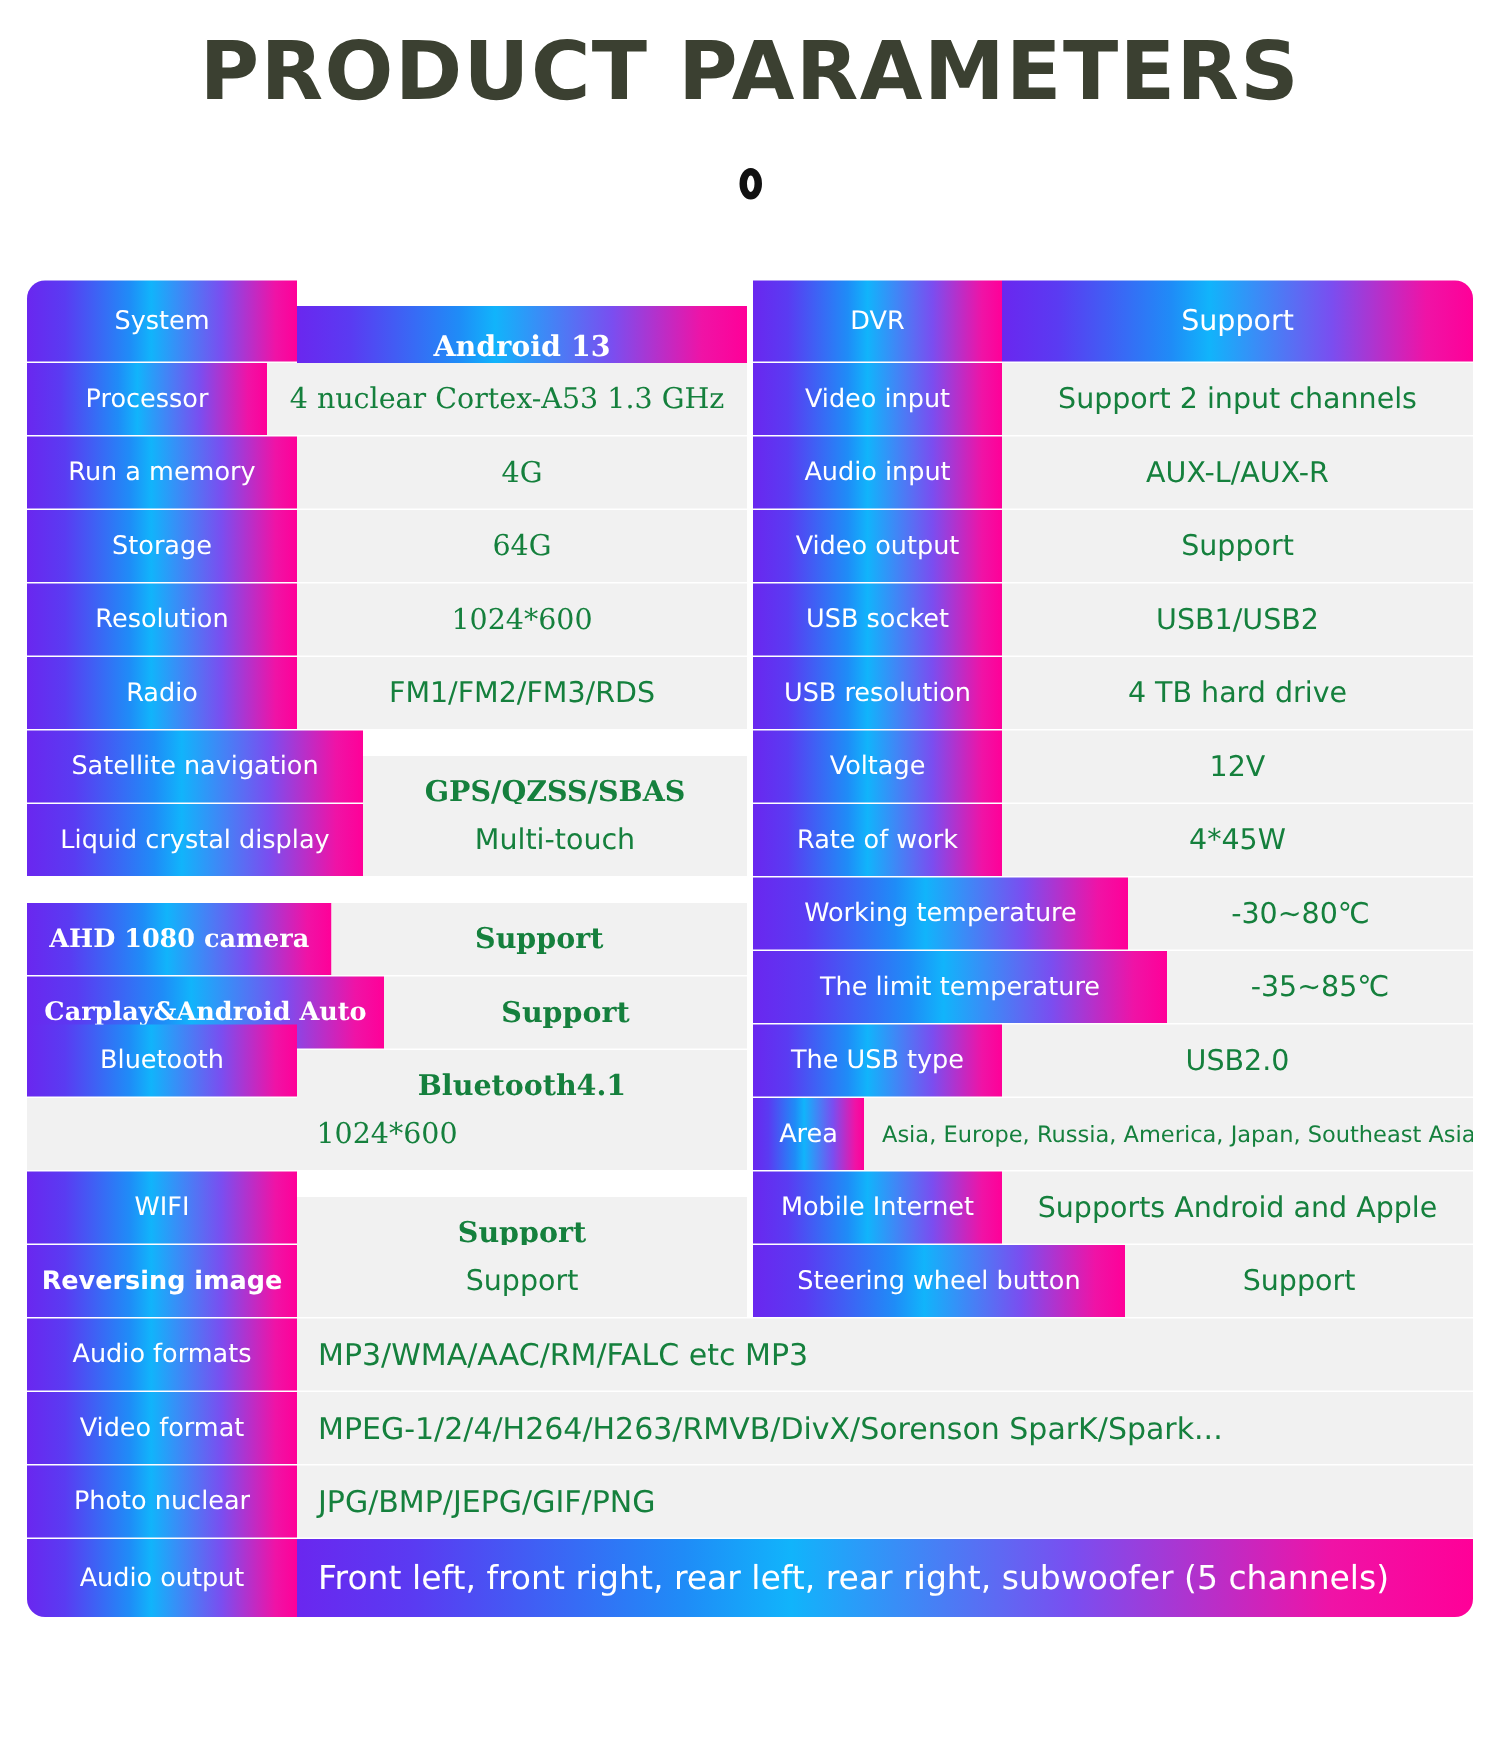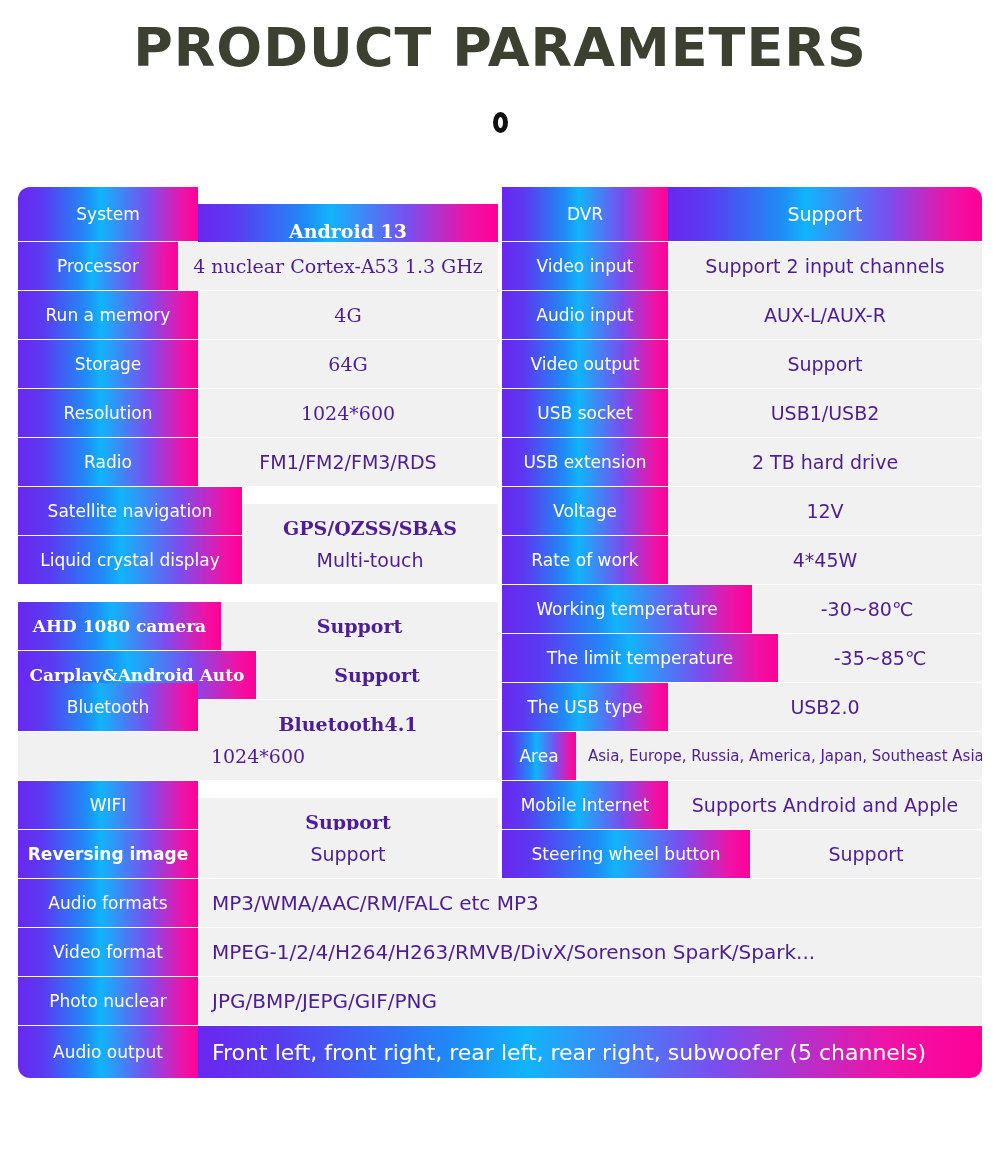--- a/index.html
+++ b/index.html
@@ -66,21 +66,21 @@
     box-sizing:border-box;
     padding:0 6px;
     white-space:nowrap;
     overflow:hidden;
   }
   .val{
     flex:1 1 auto;
     height:100%;
     display:flex;align-items:center;justify-content:center;
     background:#f1f1f1;
-    color:#4c1d95;
+    color:#15803d;
     font-size:19px;
     box-sizing:border-box;
     padding:0 8px;
     white-space:nowrap;
     overflow:hidden;
   }
 
   
   .sans{font-family:"DejaVu Sans", sans-serif;}
   .serif{font-family:"DejaVu Serif", serif;}
@@ -180,22 +180,22 @@
         <div class="val sans">USB1/USB2</div>
       </div>
     </div>
 
     <div class="row">
       <div class="half left">
         <div class="lab sans" style="width:180px">Radio</div>
         <div class="val sans">FM1/FM2/FM3/RDS</div>
       </div>
       <div class="half right">
-        <div class="lab sans" style="width:166px">USB extension</div>
-        <div class="val sans">2 TB hard drive</div>
+        <div class="lab sans" style="width:166px">USB resolution</div>
+        <div class="val sans">4 TB hard drive</div>
       </div>
     </div>
 
     <div class="row">
       <div class="half left">
         <div class="lab sans" style="width:224px">Satellite navigation</div>
         <div class="val serif-b">GPS/QZSS/SBAS</div>
       </div>
       <div class="half right">
         <div class="lab sans" style="width:166px">Voltage</div>

